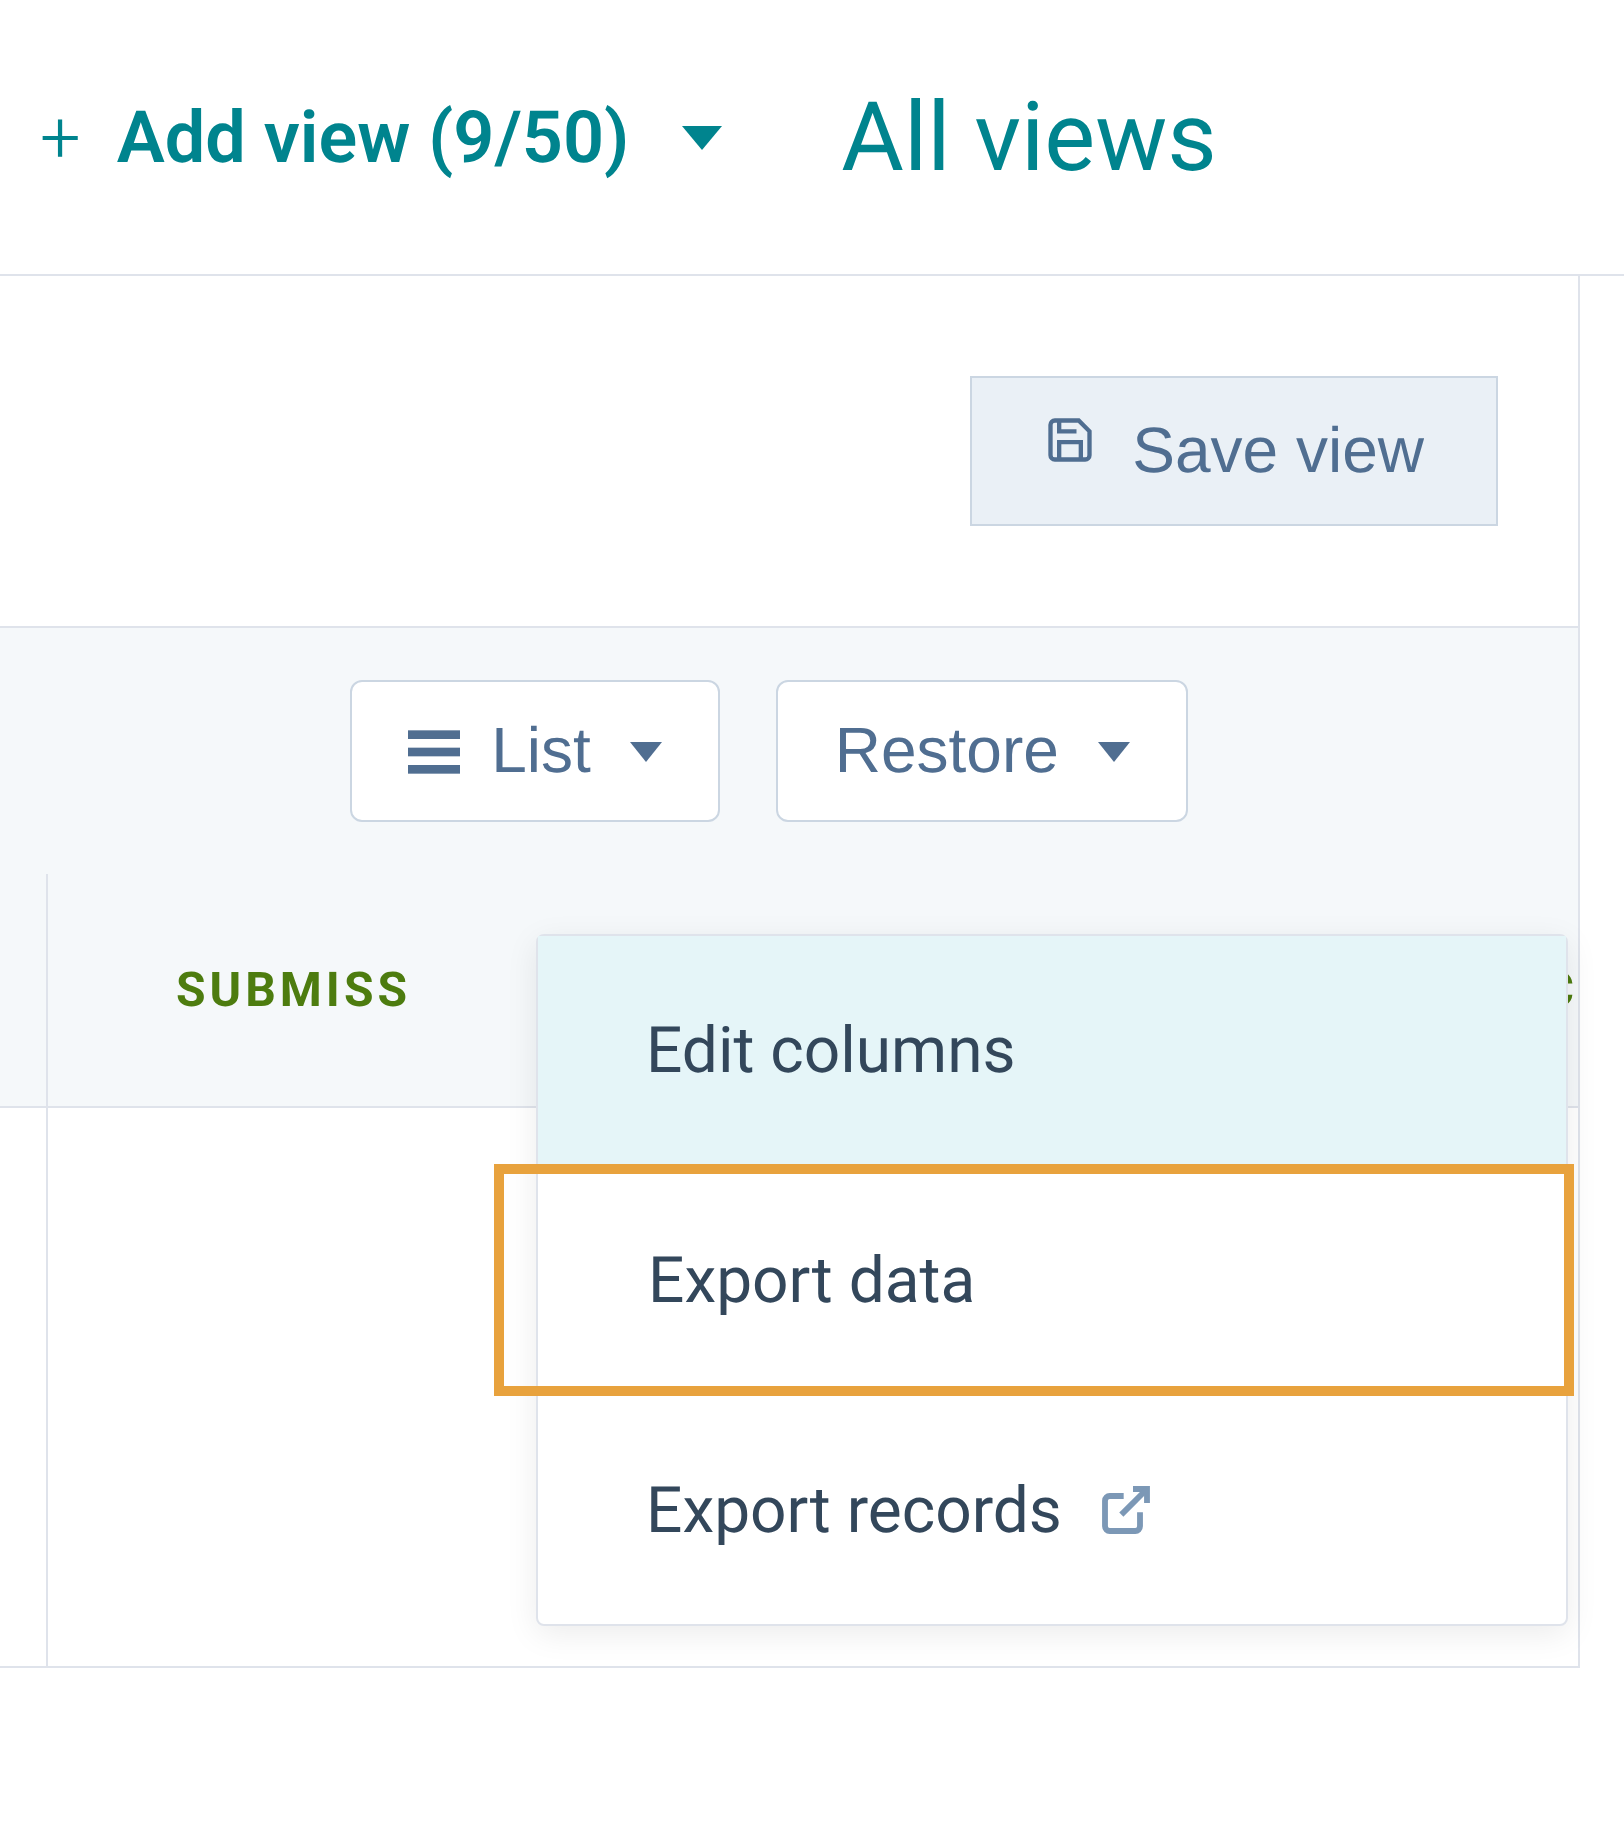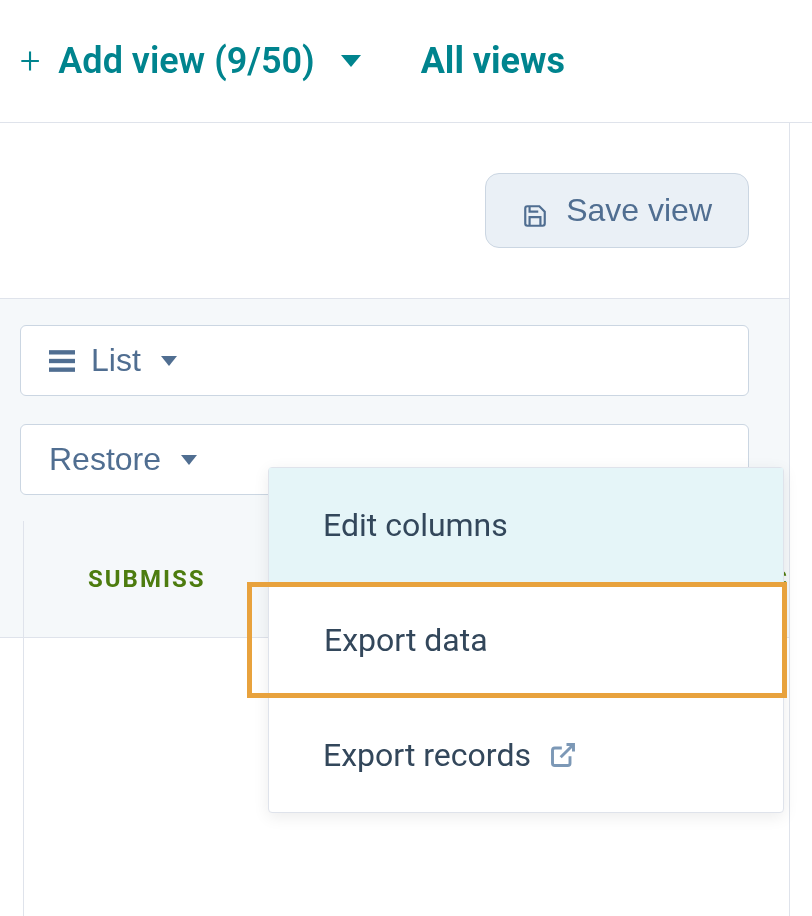--- a/index.html
+++ b/index.html
@@ -45,65 +45,64 @@
       width: 0;
       height: 0;
       border-left: 10px solid transparent;
       border-right: 10px solid transparent;
       border-top: 12px solid #00848e;
       margin-left: 8px;
     }
     
     .all-views-link {
       color: #00848e;
-      font-size: 36px;
-      font-weight: 700;
+      font-size: 48px;
+      font-weight: 400;
       cursor: pointer;
     }
     
     .content-area {
       border-right: 1px solid #dfe3eb;
       margin-right: 22px;
     }
     
     .save-view-section {
       display: flex;
       justify-content: flex-end;
       padding: 50px 40px 50px 20px;
       border-bottom: 1px solid #dfe3eb;
     }
     
     .save-view-button {
       display: flex;
-      align-items: flex-end;
+      align-items: flex-start;
       gap: 18px;
       background: #eaf0f6;
       border: 1px solid #cbd6e2;
-      border-radius: 14px;
+      border-radius: 0;
       padding: 18px 36px;
       color: #506e91;
       font-size: 32px;
       font-weight: 400;
       cursor: pointer;
     }
     
     .save-icon {
       display: inline-flex;
       width: 26px;
       height: 26px;
     }
     
     .toolbar-section {
       display: flex;
       justify-content: center;
       padding: 26px 40px 26px 20px;
       gap: 28px;
       background: #f5f8fa;
       position: relative;
-      flex-direction: column;
     }
     
     .list-button,
     .actions-button {
       display: flex;
       align-items: center;
       gap: 16px;
       background: #ffffff;
       border: 1px solid #cbd6e2;
       border-radius: 6px;

